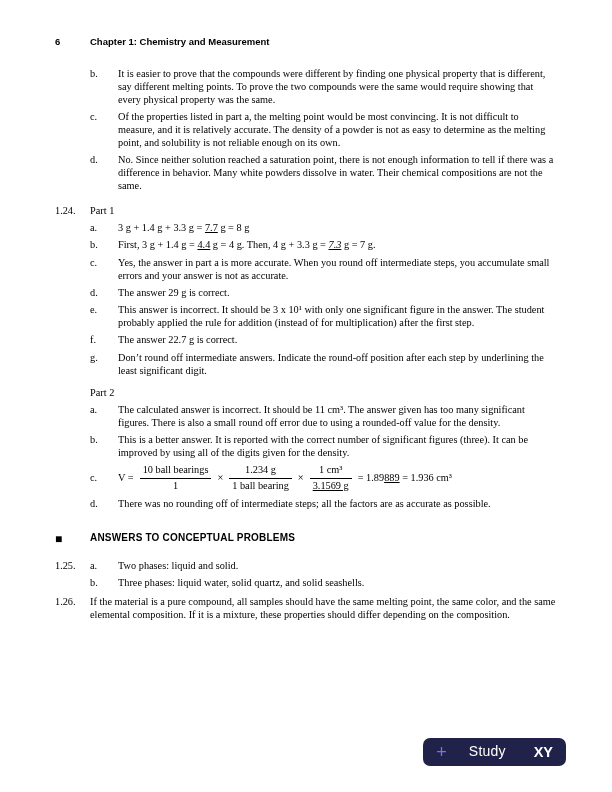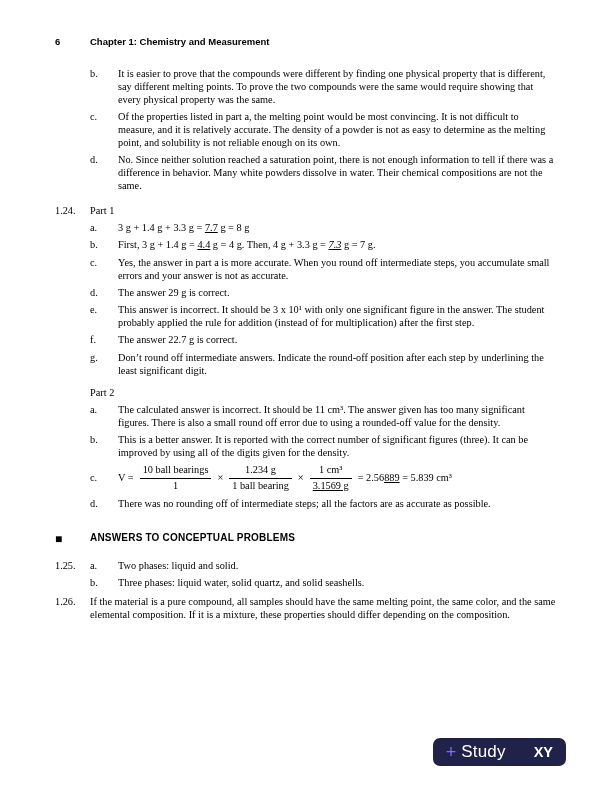--- a/index.html
+++ b/index.html
@@ -69,21 +69,21 @@
     right: 46px; bottom: 26px;
     height: 28px;
     padding: 0 13px;
     display: flex;
     align-items: center;
     background: #20224a;
     border-radius: 7px;
     font-family: "Liberation Sans", sans-serif;
   }
   .plus { color: #7d6ef9; font-size: 18px; font-weight: 400; margin-right: 5px; line-height: 1; }
-  .study { color: #ffffff; font-size: 17px; font-weight: 400; letter-spacing: 0.2px; }
+  .study { color: #ffffff; font-size: 14px; font-weight: 400; letter-spacing: 0.2px; margin-left: 17px; }
   .xy { color: #ffffff; font-size: 14.5px; font-weight: 700; margin-left: 28px; }
 
   u, span[style*="underline"] { text-underline-offset: 1px; }
 </style>
 </head>
 <body>
 
 <div class="page">
 
   <div class="page-header">
@@ -163,21 +163,21 @@
           <span>×</span>
           <span class="frac">
             <span class="num">1.234 g</span>
             <span class="den">1 ball bearing</span>
           </span>
           <span>×</span>
           <span class="frac">
             <span class="num">1 cm³</span>
             <span class="den"><span style="text-decoration: underline;">3.1569 g</span></span>
           </span>
-          <span><span>= 2.56</span><span style="text-decoration: underline;">889</span><span> = 5.839 cm³</span></span>
+          <span><span>= 1.89</span><span style="text-decoration: underline;">889</span><span> = 1.936 cm³</span></span>
         </div>
       </div>
 
       <div class="item">
         <span class="lbl">d.</span>
         <span class="txt">There was no rounding off of intermediate steps; all the factors are as accurate as possible.</span>
       </div>
 
     </div>
   </div>

